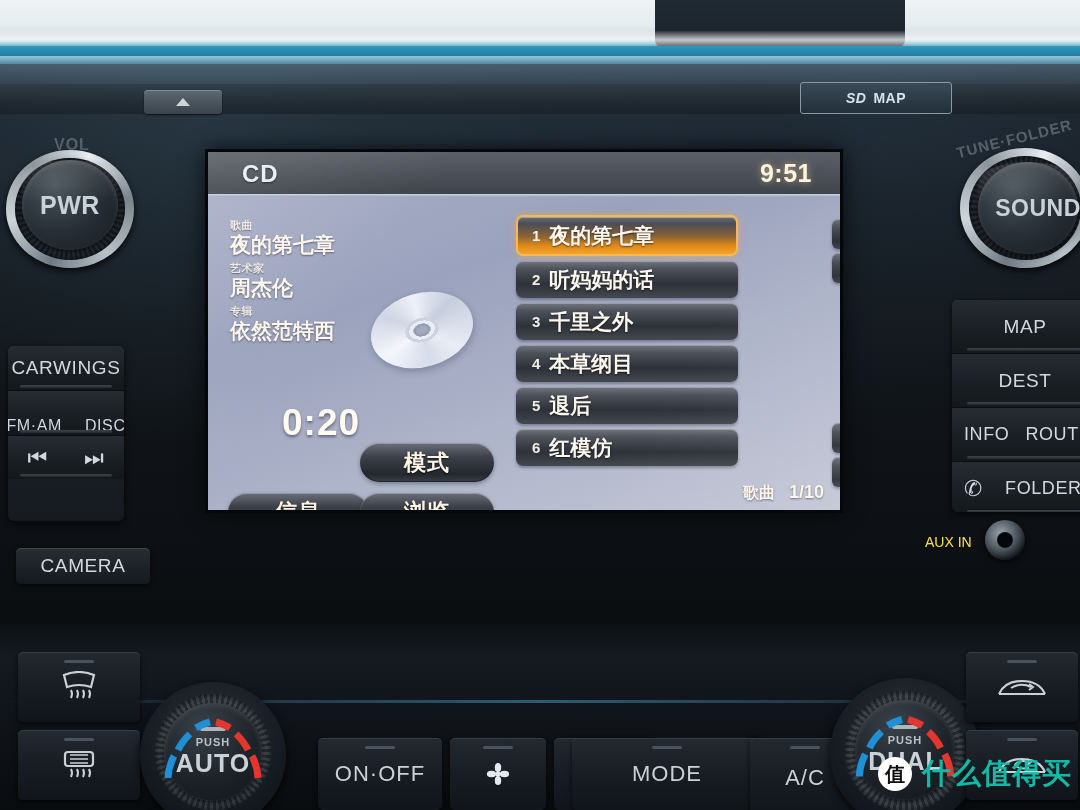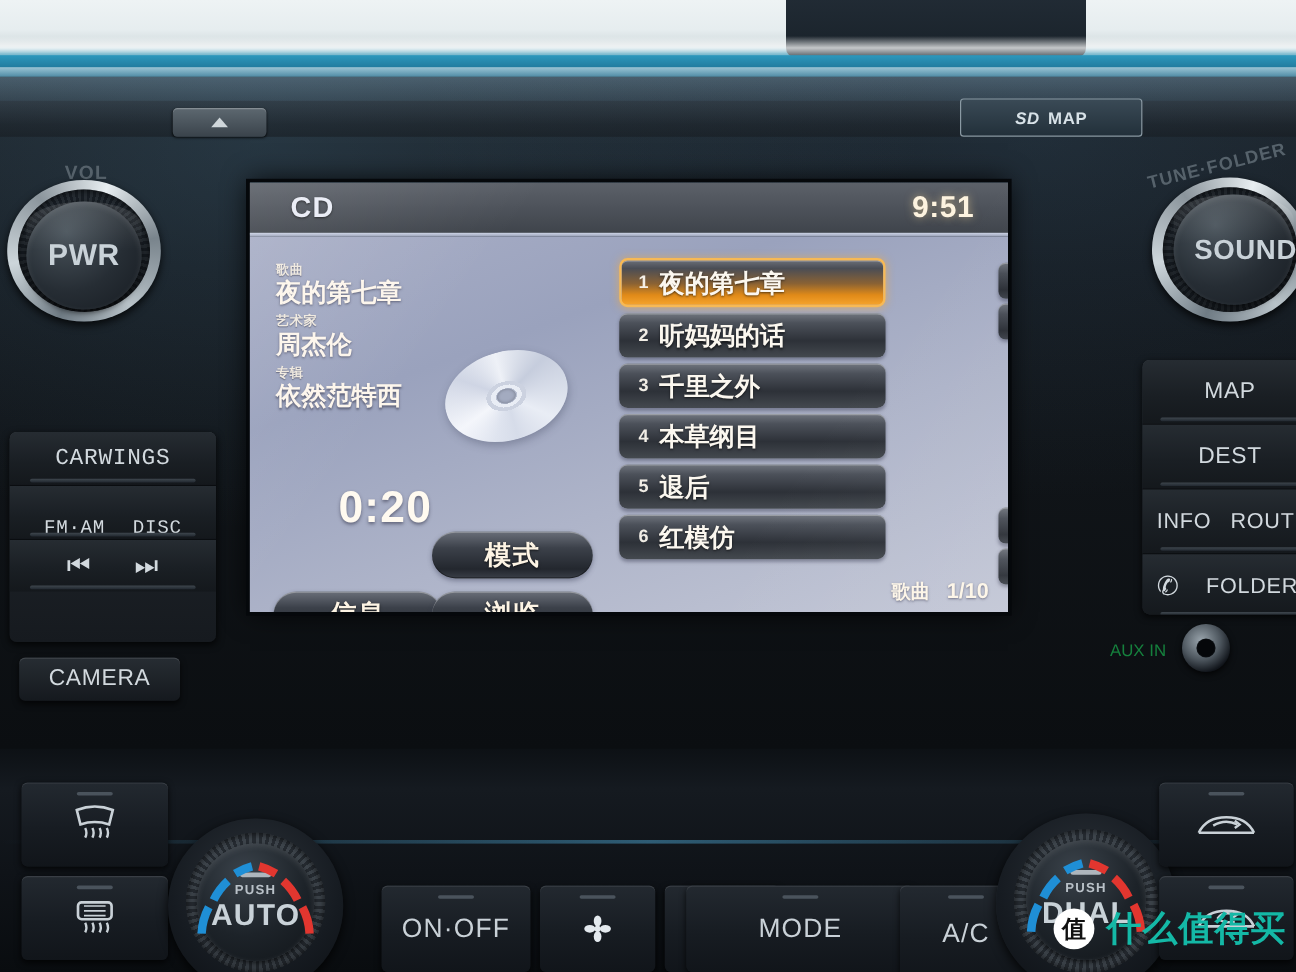--- a/index.html
+++ b/index.html
@@ -74,21 +74,21 @@
   .btn-single{position:absolute;border-radius:5px;display:flex;align-items:center;justify-content:center;
     color:#d2d9de;font-size:19px;letter-spacing:.6px;
     background:linear-gradient(180deg,#272d33,#15191e);
     box-shadow:0 2px 5px rgba(0,0,0,.7),inset 0 1px 0 rgba(255,255,255,.12);}
 
   .auxin{position:absolute;left:985px;top:520px;width:40px;height:40px;border-radius:50%;
     background:radial-gradient(circle at 40% 35%,#9aa5ad 0%,#4d565e 45%,#10141a 75%);
     box-shadow:0 2px 5px rgba(0,0,0,.8);}
   .auxin::after{content:"";position:absolute;left:12px;top:12px;width:16px;height:16px;border-radius:50%;
     background:radial-gradient(circle,#05070a 60%,#2a323a 100%);}
-  .auxin-lbl{position:absolute;left:985px;top:534px;color:#15803d;font-size:14px;transform:translateX(-60px);}
+  .auxin-lbl{position:absolute;left:985px;top:534px;color:#fde047;font-size:14px;transform:translateX(-60px);}
 
   
   #screen{position:absolute;left:208px;top:152px;width:632px;height:358px;overflow:hidden;
     box-shadow:0 0 0 3px #05080b, 0 0 22px rgba(0,0,0,.9);}
   .scr-header{position:absolute;left:0;top:0;width:100%;height:44px;
     background:linear-gradient(180deg,#5c6169 0%,#4b5058 55%,#3e434a 100%);}
   .scr-header-line{position:absolute;left:0;top:42px;width:100%;height:3px;
     background:linear-gradient(180deg,#cdd4e6,#9aa2b8);}
   .scr-src{position:absolute;left:34px;top:8px;color:#e9ecf5;font-size:24px;font-weight:700;letter-spacing:1px;
     text-shadow:0 1px 2px rgba(0,0,0,.6);}
@@ -185,37 +185,37 @@
 
   <div class="sdmap">
     <span class="sd-glyph">SD</span>
     <span>MAP</span>
   </div>
 
   <div class="knob-label" style="left:54px;top:136px;">VOL</div>
   <div class="knob-wrap" style="left:6px;top:150px;width:130px;height:120px;">
     <div class="knob-ring" style="left:0;top:0;width:128px;height:118px;"></div>
     <div class="knob-mid" style="left:9px;top:8px;width:110px;height:102px;"></div>
-    <div class="knob-face" style="left:16px;top:18px;width:96px;height:90px;">
+    <div class="knob-face" style="left:16px;top:10px;width:96px;height:90px;">
       <span style="font-size:25px;">PWR</span>
       <div class="knob-cap"></div>
     </div>
   </div>
 
   <div class="knob-label" style="left:955px;top:130px;font-size:15px;transform:rotate(-14deg);">TUNE·FOLDER</div>
   <div class="knob-wrap" style="left:960px;top:148px;width:132px;height:122px;">
     <div class="knob-ring" style="left:0;top:0;width:130px;height:120px;"></div>
     <div class="knob-mid" style="left:9px;top:8px;width:112px;height:104px;"></div>
     <div class="knob-face" style="left:18px;top:14px;width:100px;height:92px;">
       <span style="font-size:23px;margin-left:20px;">SOUND</span>
       <div class="knob-cap"></div>
     </div>
   </div>
 
-  <div class="btn-stack" style="left:8px;top:360px;width:172px;height:175px;font-family:Liberation Mono, monospace;">
+  <div class="btn-stack" style="left:8px;top:346px;width:116px;height:175px;">
     <div class="hw-btn" style="height:44px;">
       <span class="lbl">CARWINGS</span>
     </div>
     <div class="hw-btn" style="height:44px;gap:23px;font-size:16px;align-items:flex-end;">
       <span class="lbl">FM·AM</span>
       <span class="lbl">DISC</span>
     </div>
     <div class="hw-btn" style="height:43px;gap:36px;font-size:22px;">
       <span class="lbl">⏮</span>
       <span class="lbl">⏭</span>

